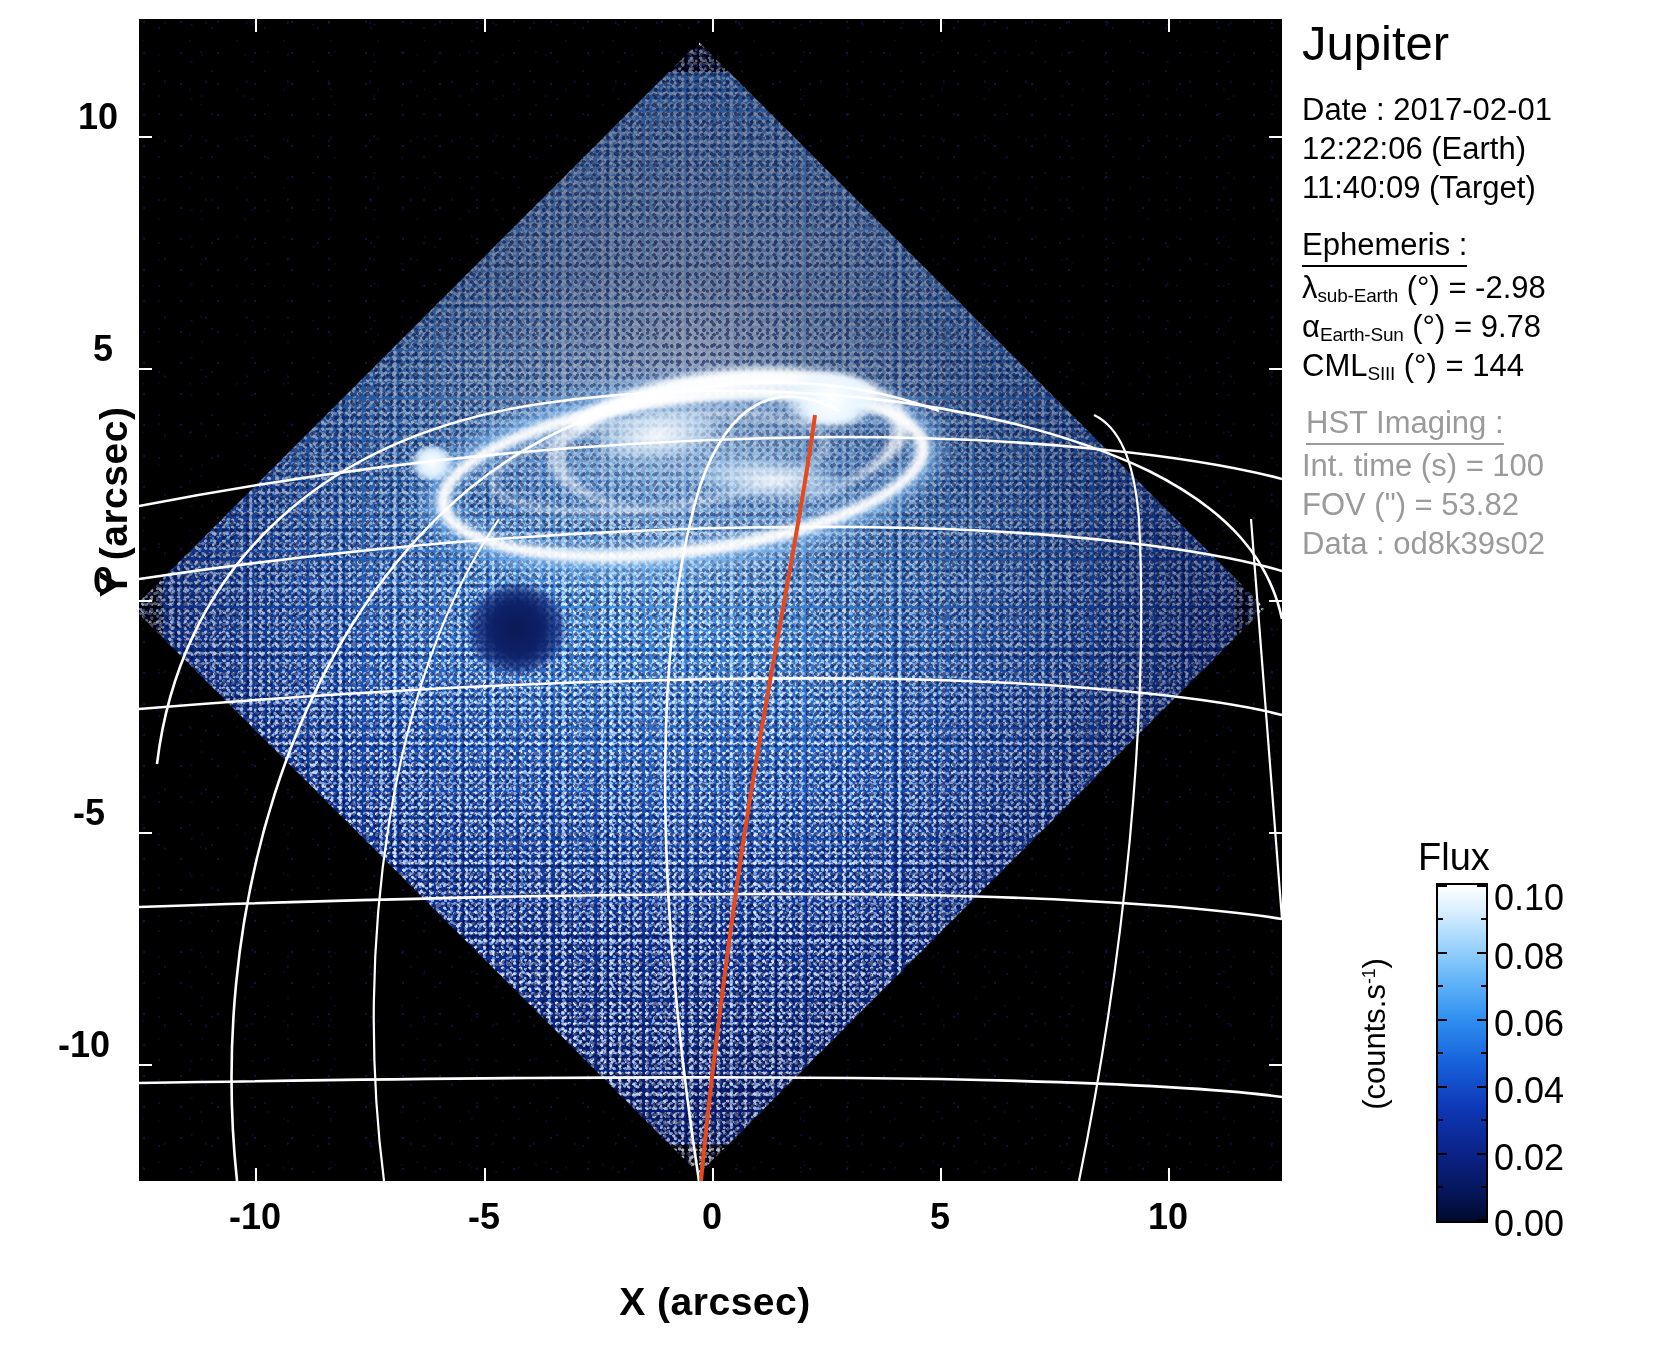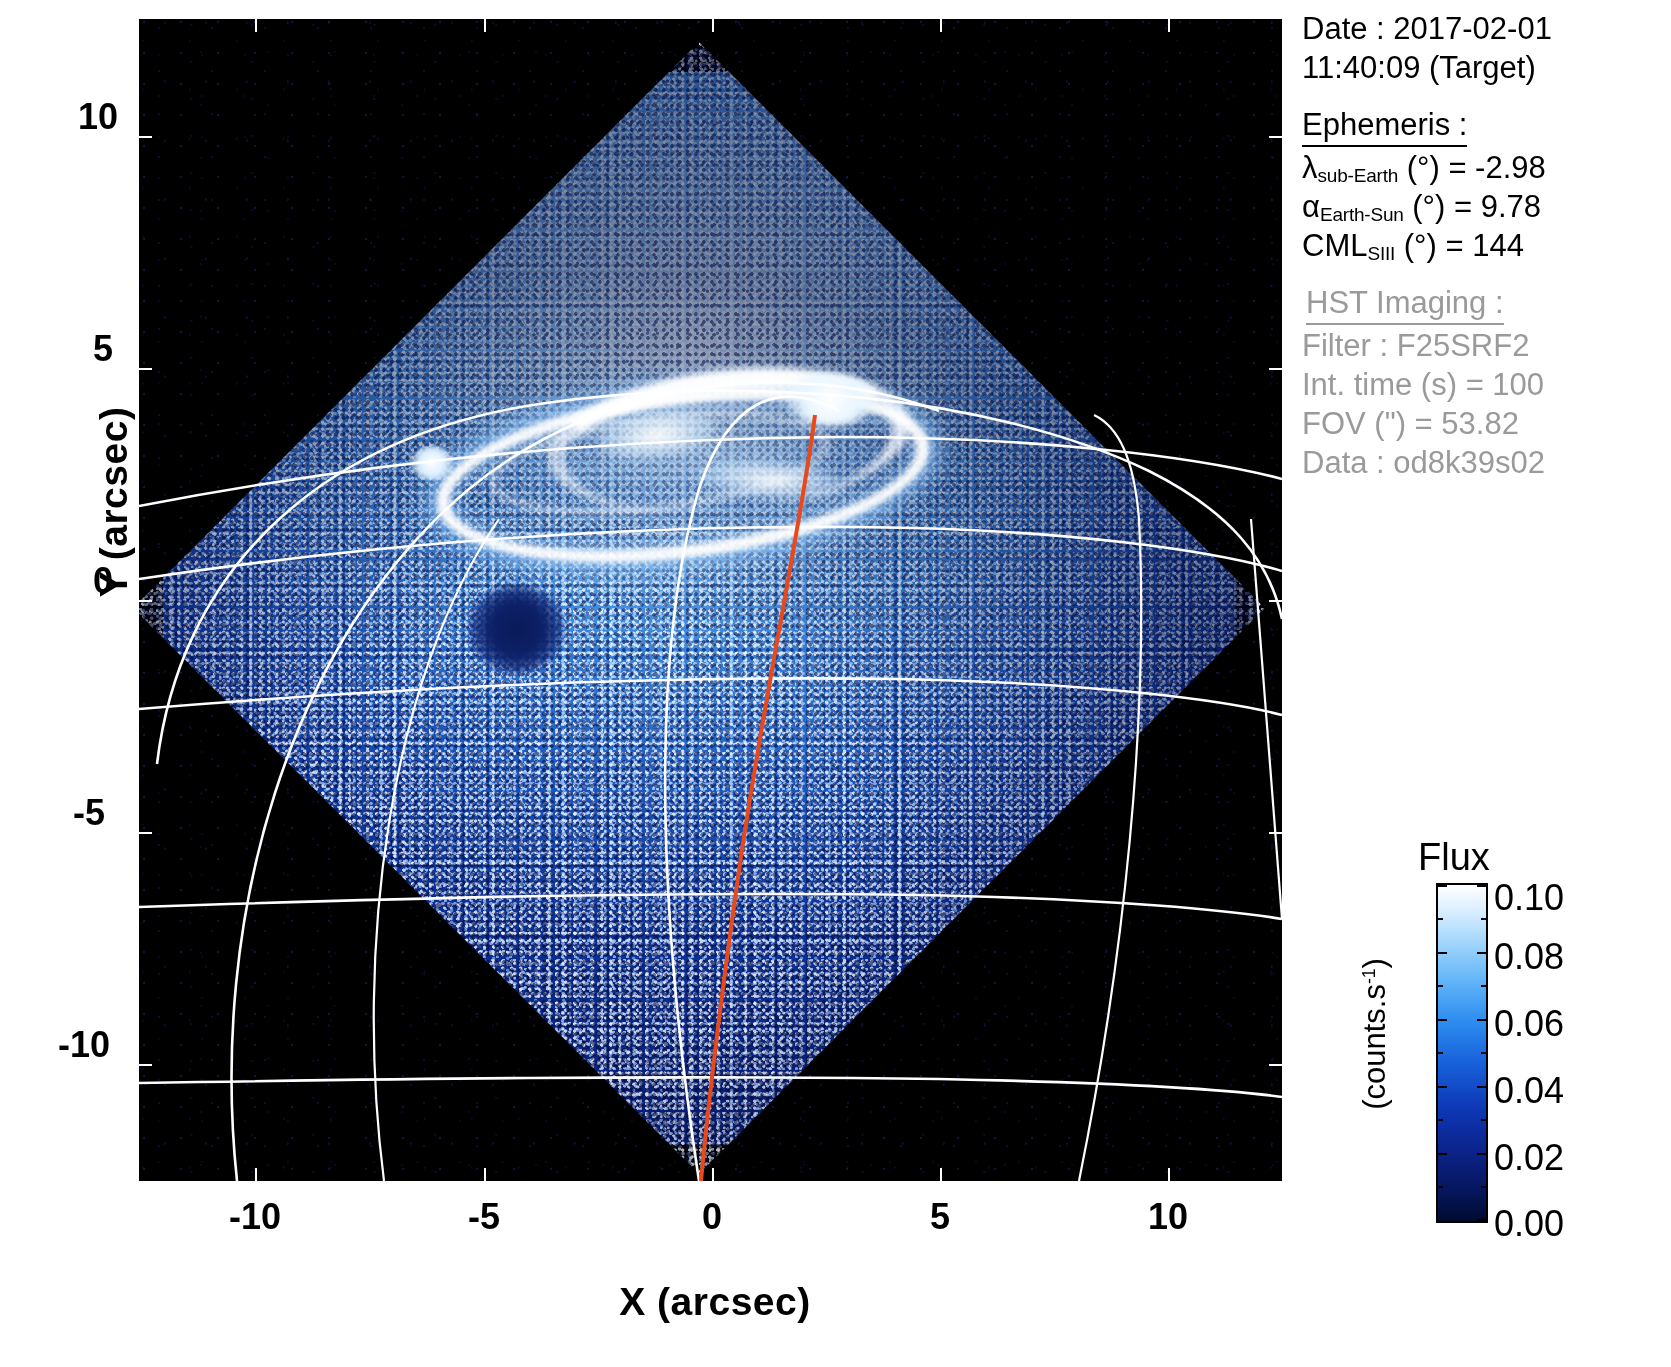--- a/index.html
+++ b/index.html
@@ -283,22 +283,24 @@
 <div class="axis-num" style="left:484px;top:1196px;transform:translateX(-50%);">-5</div>
 <div class="axis-num" style="left:712px;top:1196px;transform:translateX(-50%);">0</div>
 <div class="axis-num" style="left:940px;top:1196px;transform:translateX(-50%);">5</div>
 <div class="axis-num" style="left:1168px;top:1196px;transform:translateX(-50%);">10</div>
 
 <div id="ylabel">Y (arcsec)</div>
 <div id="xlabel">X (arcsec)</div>
 
 <div id="info">
 
+  <div id="target-title">Jupiter</div>
 
   <div class="info-line">Date : 2017-02-01</div>
+  <div class="info-line">12:22:06 (Earth)</div>
   <div class="info-line">11:40:09 (Target)</div>
 
   <div class="section-head">Ephemeris :</div>
 
 
   <div class="info-line">
     <span>λ</span><span class="sub">sub-Earth</span>
     <span>(°)</span>
     <span>= -2.98</span>
   </div>
@@ -311,21 +313,20 @@
 
   <div class="info-line">
     <span>CML</span><span class="sub">SIII</span>
     <span>(°)</span>
     <span>= 144</span>
   </div>
 
 
   <div class="section-head dim">HST Imaging :</div>
 
-  <div class="info-line dim">Filter : F25SRF2</div>
   <div class="info-line dim">Int. time (s) = 100</div>
   <div class="info-line dim">FOV (") = 53.82</div>
   <div class="info-line dim">Data : od8k39s02</div>
 </div>
 
 <div id="cb-wrap">
   <div id="cb-title">Flux</div>
 
   <div id="cb-axis-label"><span>(counts.s</span><span class="sub" style="top:-10px;font-size:18px;">-1</span><span>)</span></div>
 

